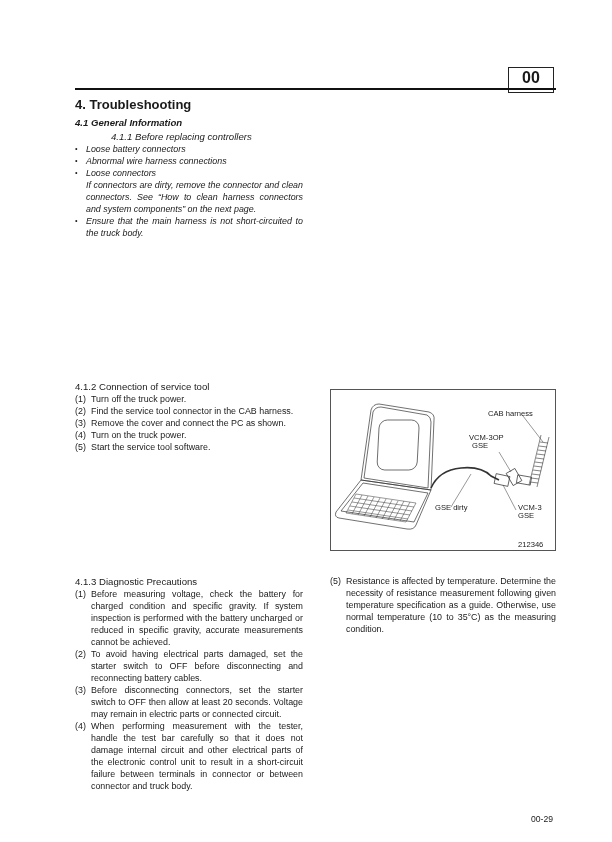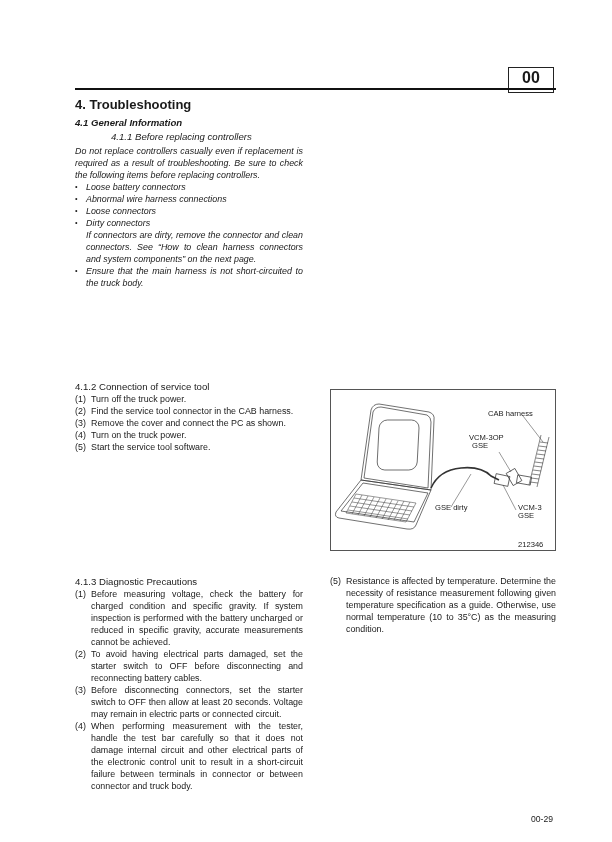--- a/index.html
+++ b/index.html
@@ -32,25 +32,23 @@
 <body>
 
 <div class="tab-box">00</div>
 <div class="rule"></div>
 
 <h1>4.  Troubleshooting</h1>
 
 <div class="col left" style="top:117px;font-style:italic;">
   <h2>4.1  General Information</h2>
   <h3 style="margin-top:1px;margin-left:36px;">4.1.1  Before replacing controllers</h3>
-  <p style="margin-top:2px;">Do not replace controllers casually even if replacement is required as a result of troubleshooting. Be sure to check the following items before replacing controllers.</p>
   <div class="bul">Loose battery connectors</div>
   <div class="bul">Abnormal wire harness connections</div>
   <div class="bul">Loose connectors</div>
-  <div class="bul">Dirty connectors</div>
   <div class="sub">If connectors are dirty, remove the connector and clean connectors. See “How to clean harness connectors and system components” on the next page.</div>
   <div class="bul">Ensure that the main harness is not short-circuited to the truck body.</div>
 </div>
 
 <div class="col left" style="top:380px;">
   <h3>4.1.2  Connection of service tool</h3>
   <div class="num"><span class="n">(1)</span><span>Turn off the truck power.</span></div>
   <div class="num"><span class="n">(2)</span><span>Find the service tool connector in the CAB harness.</span></div>
   <div class="num"><span class="n">(3)</span><span>Remove the cover and connect the PC as shown.</span></div>
   <div class="num"><span class="n">(4)</span><span>Turn on the truck power.</span></div>

